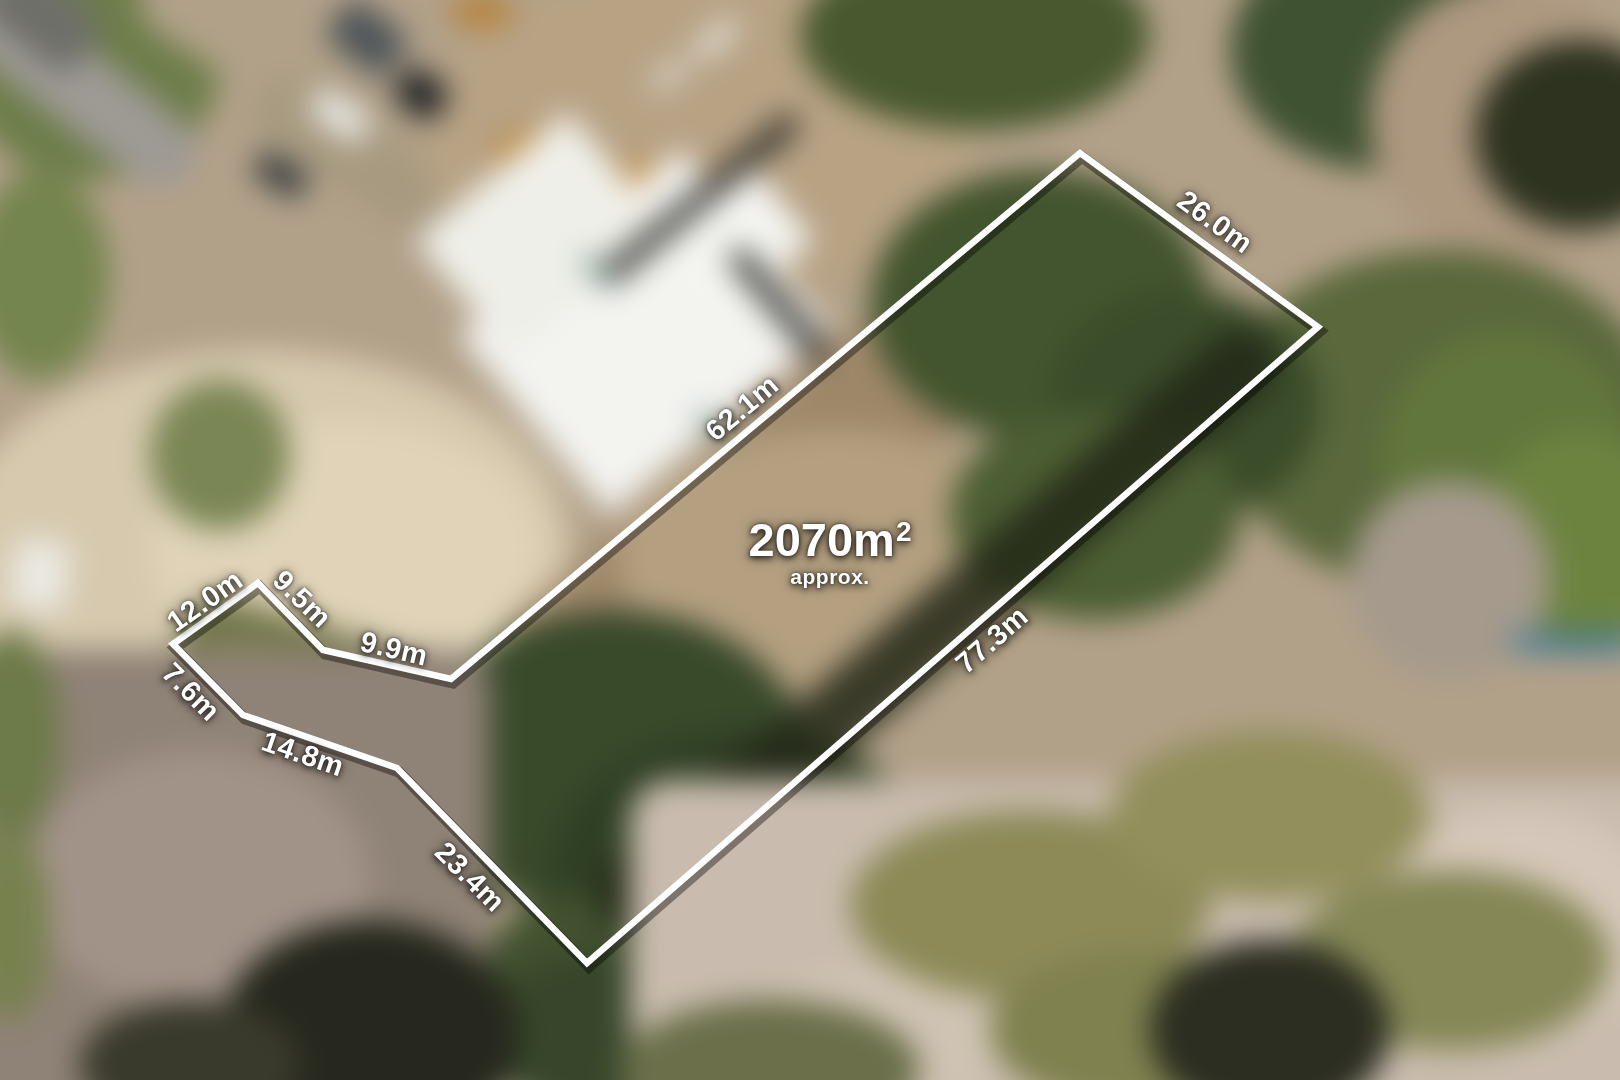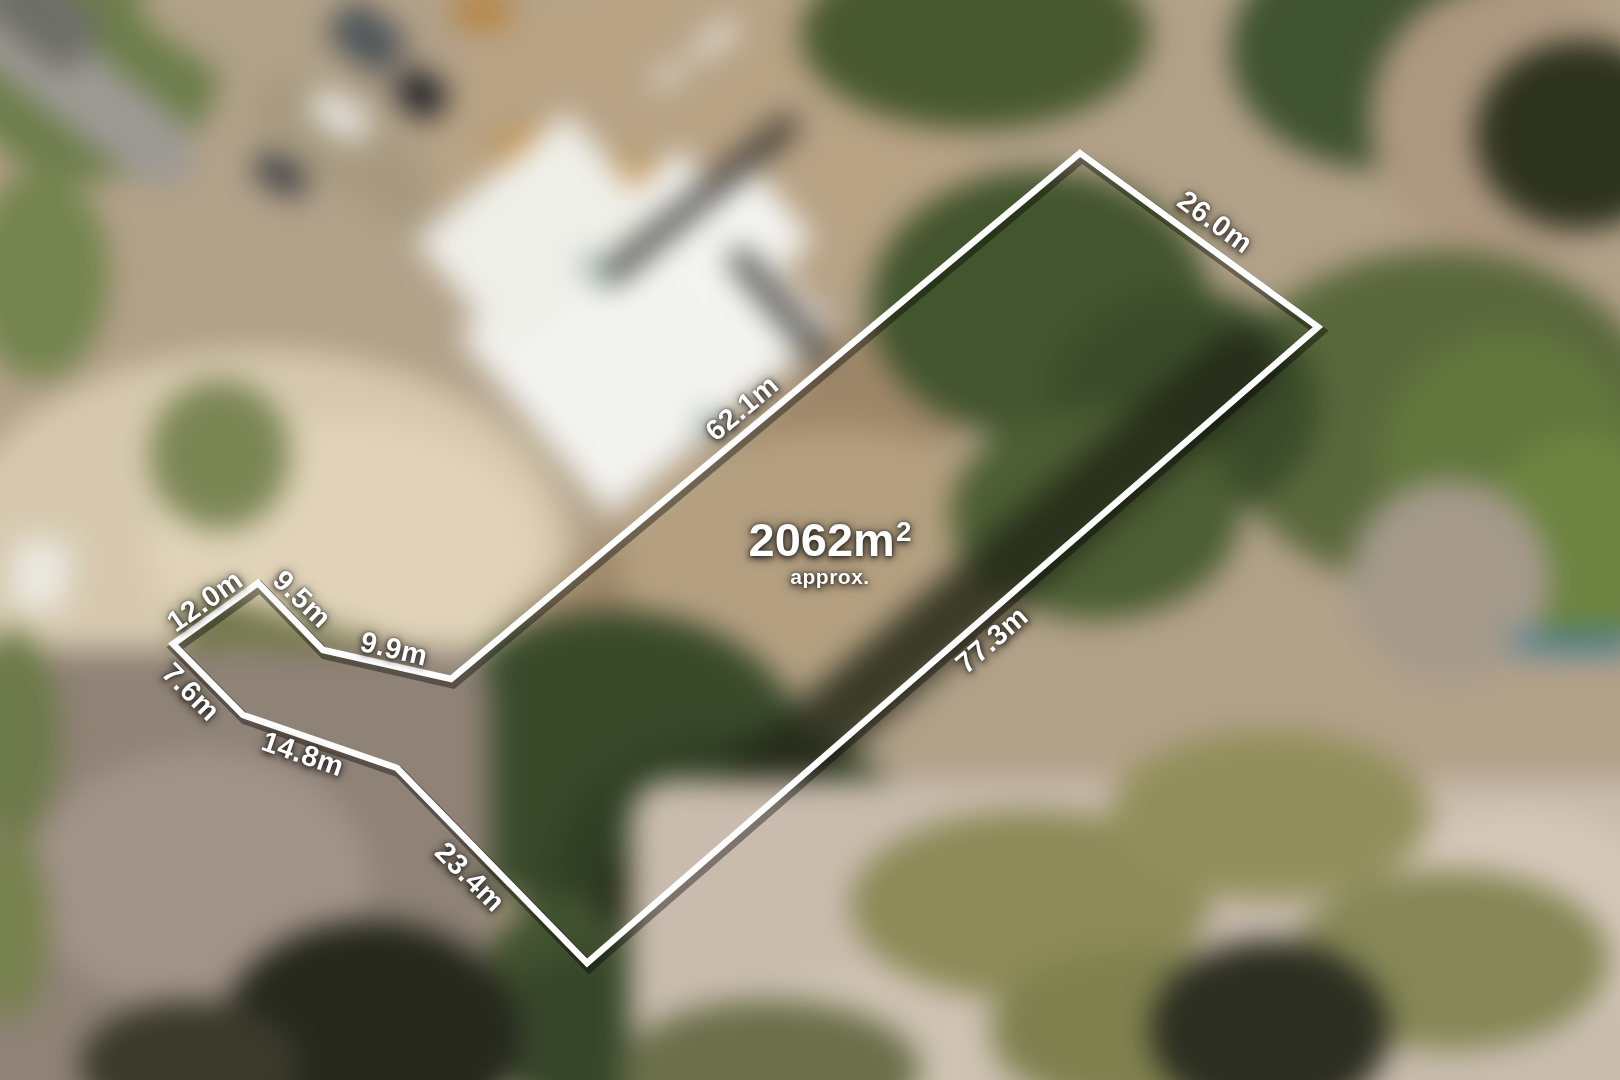--- a/index.html
+++ b/index.html
@@ -116,17 +116,17 @@
   <div class="lbl" style="left:302px;top:599px;--r:44deg">9.5m</div>
   <div class="lbl" style="left:394px;top:649px;--r:13deg">9.9m</div>
   <div class="lbl" style="left:191px;top:692px;--r:45deg">7.6m</div>
   <div class="lbl" style="left:303px;top:754px;--r:19deg">14.8m</div>
   <div class="lbl" style="left:470px;top:877px;--r:45deg">23.4m</div>
   <div class="lbl" style="left:742px;top:408px;--r:-40deg">62.1m</div>
   <div class="lbl" style="left:1215px;top:222px;--r:36deg">26.0m</div>
   <div class="lbl" style="left:992px;top:640px;--r:-41deg">77.3m</div>
 
   <div id="area">
-    <div class="v"><span>2062m</span><sup>2</sup></div>
+    <div class="v"><span>2070m</span><sup>2</sup></div>
     <div class="q">approx.</div>
   </div>
 
 </div>
 
 </body></html>

